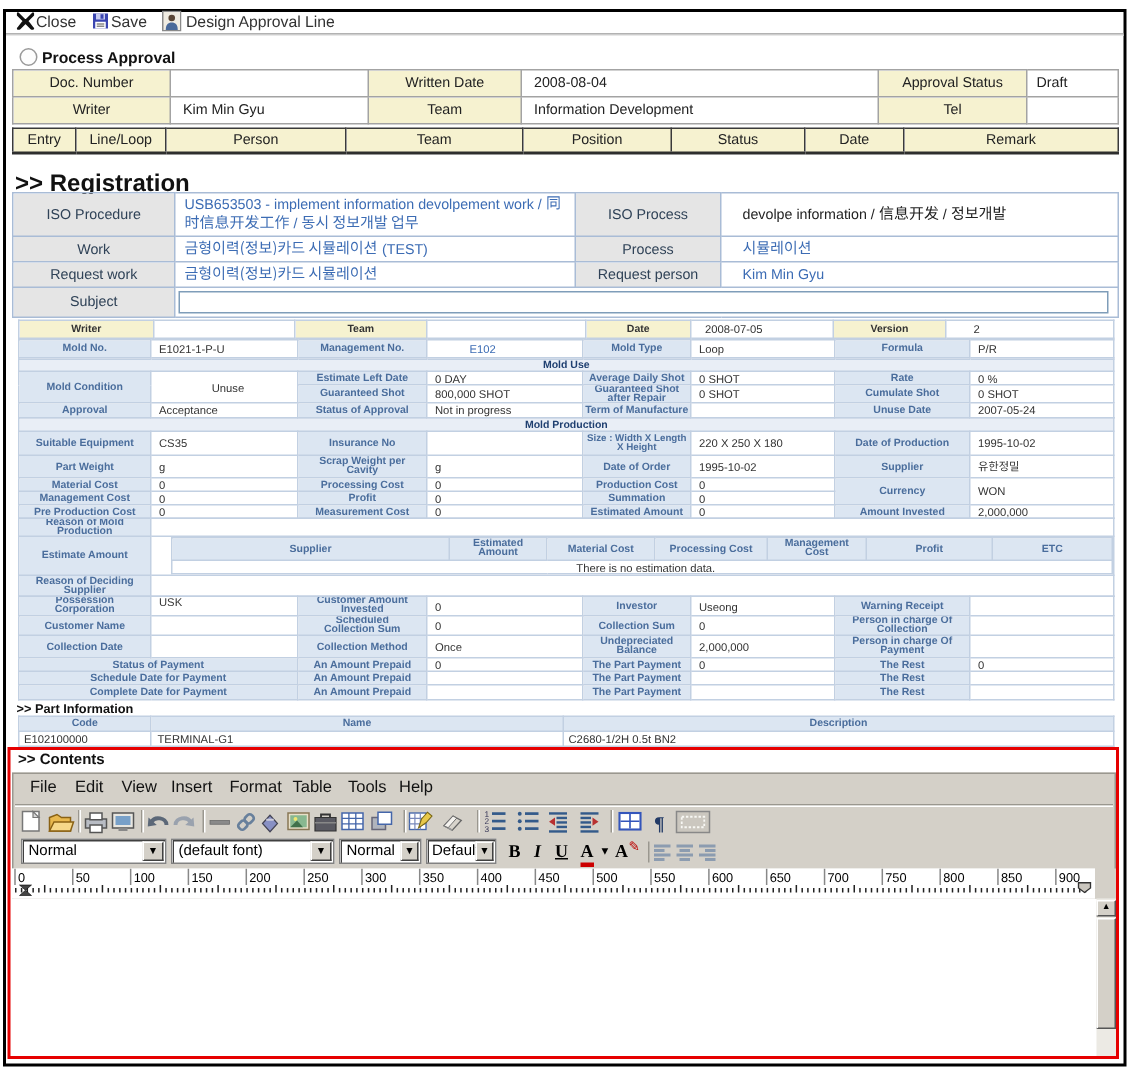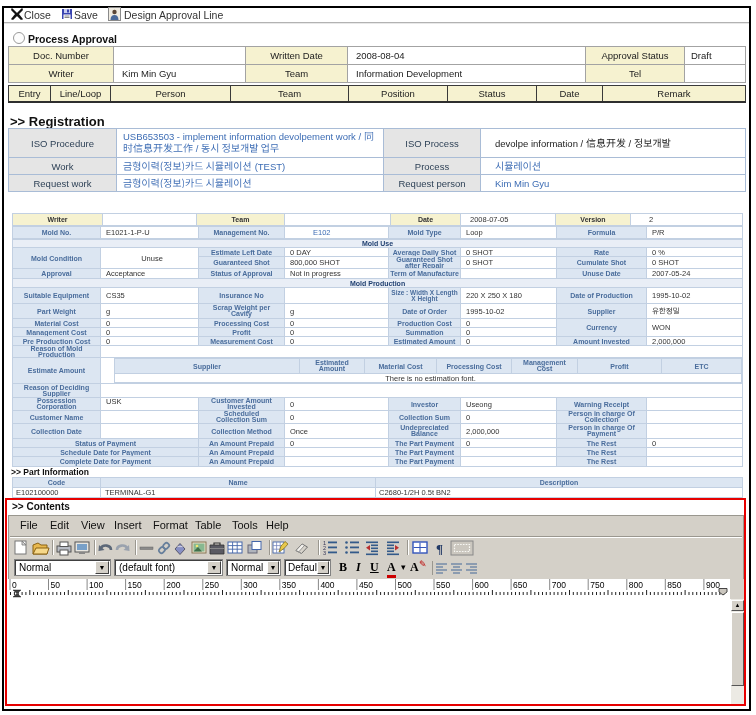--- a/index.html
+++ b/index.html
@@ -119,21 +119,21 @@
           <td>Person</td>
           <td>Team</td>
           <td>Position</td>
           <td>Status</td>
           <td>Date</td>
           <td>Remark</td>
         </tr>
 </tbody>
     </table>
 
-<div class="abs sect" style="left:10px; top:114px; font-size:13px;text-align:center;">&gt;&gt; Registration</div>
+<div class="abs sect" style="left:10px; top:114px; font-size:16px;text-align:center;">&gt;&gt; Registration</div>
 
 <table class="abs reg" style="left:8px; top:128px; width:737px;">
 <colgroup>
         <col style="width:108px">
         <col style="width:267px">
         <col style="width:97px">
         <col style="width:265px">
       </colgroup>
 <tbody>
         <tr style="height:29px;">
@@ -162,20 +162,26 @@
               <path d="M7.1 0.5L7.1 9.6L7.9 9.6L7.9 0.5L7.1 0.5ZM2.9 1.3L2.9 2.9C2.9 4.7 1.8 6.4 0.5 7.0L1.0 7.7C2.0 7.2 2.9 6.0 3.3 4.7C3.7 6.0 4.6 7.0 5.6 7.5L6.1 6.9C4.8 6.2 3.7 4.6 3.7 2.9L3.7 1.3L2.9 1.3ZM10.8 0.8L10.8 3.6L16.8 3.6L16.8 0.8L10.8 0.8ZM16.0 1.5L16.0 2.9L11.6 2.9L11.6 1.5L16.0 1.5ZM10.7 8.8L10.7 9.5L17.1 9.5L17.1 8.8L11.5 8.8L11.5 7.9L16.8 7.9L16.8 5.9L15.7 5.9L15.7 5.0L17.9 5.0L17.9 4.3L9.7 4.3L9.7 5.0L11.9 5.0L11.9 5.9L10.7 5.9L10.7 6.5L16.0 6.5L16.0 7.3L10.7 7.3L10.7 8.8ZM12.8 5.0L14.9 5.0L14.9 5.9L12.8 5.9L12.8 5.0ZM25.8 0.5L25.8 9.6L26.6 9.6L26.6 0.5L25.8 0.5ZM19.2 1.5L19.2 2.2L21.6 2.2L21.6 4.0L19.2 4.0L19.2 7.4L19.8 7.4C20.9 7.4 22.0 7.3 23.2 7.1L23.2 6.4C22.0 6.6 21.0 6.7 20.0 6.7L20.0 4.7L22.4 4.7L22.4 1.5L19.2 1.5ZM23.9 0.8L23.9 3.8L22.8 3.8L22.8 4.5L23.9 4.5L23.9 9.1L24.7 9.1L24.7 0.8L23.9 0.8ZM34.7 0.5L34.7 9.6L35.5 9.6L35.5 0.5L34.7 0.5ZM30.7 1.2C29.4 1.2 28.4 2.5 28.4 4.4C28.4 6.3 29.4 7.5 30.7 7.5C32.1 7.5 33.0 6.3 33.0 4.4C33.0 2.5 32.1 1.2 30.7 1.2ZM30.7 2.0C31.6 2.0 32.2 2.9 32.2 4.4C32.2 5.9 31.6 6.8 30.7 6.8C29.8 6.8 29.2 5.9 29.2 4.4C29.2 2.9 29.8 2.0 30.7 2.0ZM43.9 0.5L43.9 1.9L42.1 1.9L42.1 2.6L43.9 2.6L43.9 3.7L42.1 3.7L42.1 4.4L43.9 4.4L43.9 7.3L44.7 7.3L44.7 0.5L43.9 0.5ZM39.6 1.0L39.6 2.2C39.6 3.6 38.7 4.9 37.3 5.4L37.8 6.1C38.8 5.7 39.6 4.8 40.0 3.7C40.4 4.7 41.1 5.5 42.1 5.9L42.6 5.3C41.3 4.8 40.4 3.5 40.4 2.2L40.4 1.0L39.6 1.0ZM38.9 6.6L38.9 9.4L45.0 9.4L45.0 8.7L39.8 8.7L39.8 6.6L38.9 6.6Z" fill="#3c6cb4"></path>
             </svg></td>
         </tr>
 <tr style="height:17px;">
           <td class="lb">Request work</td>
           <td class="bv"><svg width="129" height="10" viewBox="0 0 129 10" style="display:inline-block;vertical-align:-1px;">
               <path d="M1.5 6.2L1.5 9.5L7.7 9.5L7.7 6.2L1.5 6.2ZM6.9 6.9L6.9 8.8L2.3 8.8L2.3 6.9L6.9 6.9ZM0.5 4.3L0.5 5.0L8.7 5.0L8.7 4.3L7.4 4.3C7.6 3.2 7.6 2.4 7.6 1.7L7.6 1.0L1.5 1.0L1.5 1.7L6.8 1.7C6.8 2.4 6.8 3.2 6.6 4.3L0.5 4.3ZM12.3 2.7C11.1 2.7 10.2 3.3 10.2 4.3C10.2 5.4 11.1 6.0 12.3 6.0C13.5 6.0 14.3 5.4 14.3 4.3C14.3 3.3 13.5 2.7 12.3 2.7ZM12.3 3.3C13.0 3.3 13.6 3.7 13.6 4.3C13.6 5.0 13.0 5.4 12.3 5.4C11.5 5.4 11.0 5.0 11.0 4.3C11.0 3.7 11.5 3.3 12.3 3.3ZM14.2 6.5C12.3 6.5 11.2 7.0 11.2 8.0C11.2 9.0 12.3 9.6 14.2 9.6C16.1 9.6 17.2 9.0 17.2 8.0C17.2 7.0 16.1 6.5 14.2 6.5ZM14.2 7.1C15.5 7.1 16.3 7.4 16.3 8.0C16.3 8.6 15.5 8.9 14.2 8.9C12.8 8.9 12.0 8.6 12.0 8.0C12.0 7.4 12.8 7.1 14.2 7.1ZM16.3 0.5L16.3 2.7L14.8 2.7L14.8 3.4L16.3 3.4L16.3 4.5L14.8 4.5L14.8 5.1L16.3 5.1L16.3 6.4L17.1 6.4L17.1 0.5L16.3 0.5ZM11.9 0.5L11.9 1.5L9.7 1.5L9.7 2.2L14.8 2.2L14.8 1.5L12.7 1.5L12.7 0.5L11.9 0.5ZM25.5 0.5L25.5 9.6L26.3 9.6L26.3 0.5L25.5 0.5ZM21.5 1.2C20.2 1.2 19.2 2.5 19.2 4.4C19.2 6.3 20.2 7.5 21.5 7.5C22.9 7.5 23.8 6.3 23.8 4.4C23.8 2.5 22.9 1.2 21.5 1.2ZM21.5 2.0C22.4 2.0 23.0 2.9 23.0 4.4C23.0 5.9 22.4 6.8 21.5 6.8C20.6 6.8 20.0 5.9 20.0 4.4C20.0 2.9 20.6 2.0 21.5 2.0ZM29.5 6.6L29.5 7.3L34.7 7.3L34.7 9.6L35.5 9.6L35.5 6.6L29.5 6.6ZM28.5 1.1L28.5 1.8L31.5 1.8L31.5 3.0L28.5 3.0L28.5 5.7L29.1 5.7C30.9 5.7 31.8 5.7 33.0 5.5L32.9 4.8C31.8 5.0 31.0 5.0 29.3 5.0L29.3 3.6L32.4 3.6L32.4 1.1L28.5 1.1ZM33.0 3.8L33.0 4.4L34.7 4.4L34.7 6.1L35.5 6.1L35.5 0.5L34.7 0.5L34.7 1.9L33.0 1.9L33.0 2.6L34.7 2.6L34.7 3.8L33.0 3.8ZM39.2 10.8L39.8 10.5C38.9 9.1 38.5 7.4 38.5 5.7C38.5 4.0 38.9 2.3 39.8 0.9L39.2 0.6C38.3 2.1 37.7 3.7 37.7 5.7C37.7 7.7 38.3 9.3 39.2 10.8ZM45.1 6.2C43.3 6.2 42.1 6.8 42.1 7.9C42.1 9.0 43.3 9.6 45.1 9.6C47.0 9.6 48.1 9.0 48.1 7.9C48.1 6.8 47.0 6.2 45.1 6.2ZM45.1 6.9C46.5 6.9 47.3 7.2 47.3 7.9C47.3 8.5 46.5 8.9 45.1 8.9C43.8 8.9 43.0 8.5 43.0 7.9C43.0 7.2 43.8 6.9 45.1 6.9ZM47.3 0.5L47.3 2.9L45.5 2.9L45.5 3.6L47.3 3.6L47.3 5.9L48.1 5.9L48.1 0.5L47.3 0.5ZM41.0 1.2L41.0 1.9L43.0 1.9L43.0 2.2C43.0 3.5 42.1 4.7 40.7 5.2L41.1 5.8C42.2 5.4 43.0 4.6 43.4 3.6C43.8 4.5 44.6 5.2 45.6 5.6L46.0 4.9C44.7 4.5 43.8 3.3 43.8 2.2L43.8 1.9L45.8 1.9L45.8 1.2L41.0 1.2ZM51.7 3.5L56.3 3.5L56.3 5.1L51.7 5.1L51.7 3.5ZM50.8 1.2L50.8 5.8L53.6 5.8L53.6 7.7L49.9 7.7L49.9 8.4L58.1 8.4L58.1 7.7L54.4 7.7L54.4 5.8L57.1 5.8L57.1 1.2L56.3 1.2L56.3 2.8L51.7 2.8L51.7 1.2L50.8 1.2ZM59.6 10.8C60.5 9.3 61.0 7.7 61.0 5.7C61.0 3.7 60.5 2.1 59.6 0.6L59.0 0.9C59.9 2.3 60.3 4.0 60.3 5.7C60.3 7.4 59.9 9.1 59.0 10.5L59.6 10.8ZM63.0 1.5L63.0 2.1L66.3 2.1C66.2 2.7 66.2 3.2 66.0 3.7L62.6 4.0L62.7 4.7L65.8 4.4C65.2 5.6 64.2 6.6 62.5 7.5L63.0 8.1C66.2 6.5 67.1 4.1 67.1 1.5L63.0 1.5ZM68.6 0.5L68.6 9.6L69.4 9.6L69.4 4.9L70.9 4.9L70.9 4.2L69.4 4.2L69.4 0.5L68.6 0.5ZM71.7 7.7L71.7 8.3L79.9 8.3L79.9 7.7L71.7 7.7ZM72.7 1.4L72.7 5.5L78.9 5.5L78.9 4.9L73.5 4.9L73.5 2.0L78.8 2.0L78.8 1.4L72.7 1.4ZM89.7 0.5L89.7 9.6L90.5 9.6L90.5 0.5L89.7 0.5ZM85.5 1.3L85.5 2.9C85.5 4.7 84.4 6.4 83.0 7.0L83.6 7.7C84.6 7.2 85.5 6.0 85.9 4.7C86.3 6.0 87.2 7.0 88.2 7.5L88.7 6.9C87.4 6.2 86.3 4.6 86.3 2.9L86.3 1.3L85.5 1.3ZM93.4 0.8L93.4 3.6L99.4 3.6L99.4 0.8L93.4 0.8ZM98.6 1.5L98.6 2.9L94.2 2.9L94.2 1.5L98.6 1.5ZM93.3 8.8L93.3 9.5L99.7 9.5L99.7 8.8L94.1 8.8L94.1 7.9L99.4 7.9L99.4 5.9L98.3 5.9L98.3 5.0L100.5 5.0L100.5 4.3L92.3 4.3L92.3 5.0L94.5 5.0L94.5 5.9L93.3 5.9L93.3 6.5L98.6 6.5L98.6 7.3L93.3 7.3L93.3 8.8ZM95.4 5.0L97.5 5.0L97.5 5.9L95.4 5.9L95.4 5.0ZM108.4 0.5L108.4 9.6L109.2 9.6L109.2 0.5L108.4 0.5ZM101.8 1.5L101.8 2.2L104.2 2.2L104.2 4.0L101.8 4.0L101.8 7.4L102.4 7.4C103.5 7.4 104.6 7.3 105.8 7.1L105.8 6.4C104.6 6.6 103.6 6.7 102.6 6.7L102.6 4.7L105.0 4.7L105.0 1.5L101.8 1.5ZM106.5 0.8L106.5 3.8L105.4 3.8L105.4 4.5L106.5 4.5L106.5 9.1L107.3 9.1L107.3 0.8L106.5 0.8ZM117.3 0.5L117.3 9.6L118.1 9.6L118.1 0.5L117.3 0.5ZM113.3 1.2C112.0 1.2 111.0 2.5 111.0 4.4C111.0 6.3 112.0 7.5 113.3 7.5C114.7 7.5 115.6 6.3 115.6 4.4C115.6 2.5 114.7 1.2 113.3 1.2ZM113.3 2.0C114.2 2.0 114.8 2.9 114.8 4.4C114.8 5.9 114.2 6.8 113.3 6.8C112.4 6.8 111.8 5.9 111.8 4.4C111.8 2.9 112.4 2.0 113.3 2.0ZM126.5 0.5L126.5 1.9L124.7 1.9L124.7 2.6L126.5 2.6L126.5 3.7L124.7 3.7L124.7 4.4L126.5 4.4L126.5 7.3L127.3 7.3L127.3 0.5L126.5 0.5ZM122.2 1.0L122.2 2.2C122.2 3.6 121.3 4.9 119.9 5.4L120.4 6.1C121.4 5.7 122.2 4.8 122.6 3.7C123.0 4.7 123.7 5.5 124.7 5.9L125.2 5.3C123.9 4.8 123.0 3.5 123.0 2.2L123.0 1.0L122.2 1.0ZM121.5 6.6L121.5 9.4L127.5 9.4L127.5 8.7L122.4 8.7L122.4 6.6L121.5 6.6Z" fill="#3c6cb4"></path>
             </svg></td>
           <td class="lb">Request person</td>
           <td class="bv" style="padding-left:14px;">Kim Min Gyu</td>
+        </tr>
+<tr style="height:20px;">
+          <td class="lb">Subject</td>
+          <td colspan="3">
+            <div style="margin-left:2px; width:620px; height:15px; border:1px solid #7f9db9; background:#fff;"></div>
+          </td>
         </tr>
 </tbody>
     </table>
 
 <table class="abs m" style="left:12px; top:213px; width:730px;">
 <colgroup>
         <col style="width:90px">
         <col style="width:94px">
         <col style="width:88px">
         <col style="width:106px">
@@ -364,21 +370,21 @@
                 <tr style="height:15px;">
                   <td class="lb">Supplier</td>
                   <td class="lb wr">Estimated<br>Amount</td>
                   <td class="lb">Material Cost</td>
                   <td class="lb">Processing Cost</td>
                   <td class="lb wr">Management<br>Cost</td>
                   <td class="lb">Profit</td>
                   <td class="lb">ETC</td>
                 </tr>
   <tr style="height:9px;">
-                  <td class="v" colspan="7" style="text-align:center;">There is no estimation font.</td>
+                  <td class="v" colspan="7" style="text-align:center;">There is no estimation data.</td>
                 </tr>
   </tbody>
             </table>
 </td>
         </tr>
 <tr style="height:14px;">
           <td class="lb wr">Reason of Deciding<br>Supplier</td>
           <td class="v"></td>
         </tr>
 </tbody>

